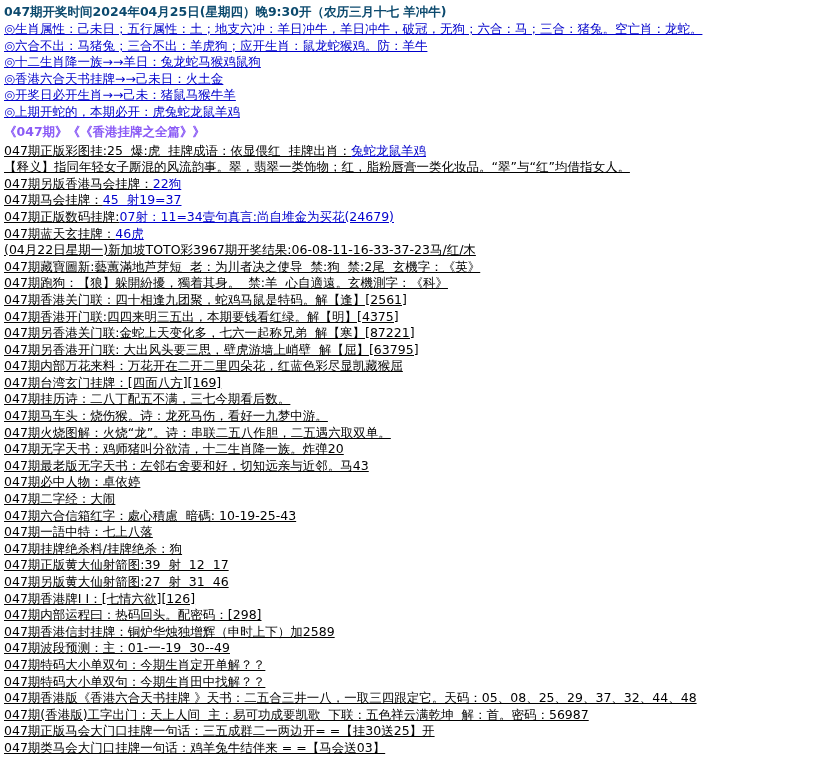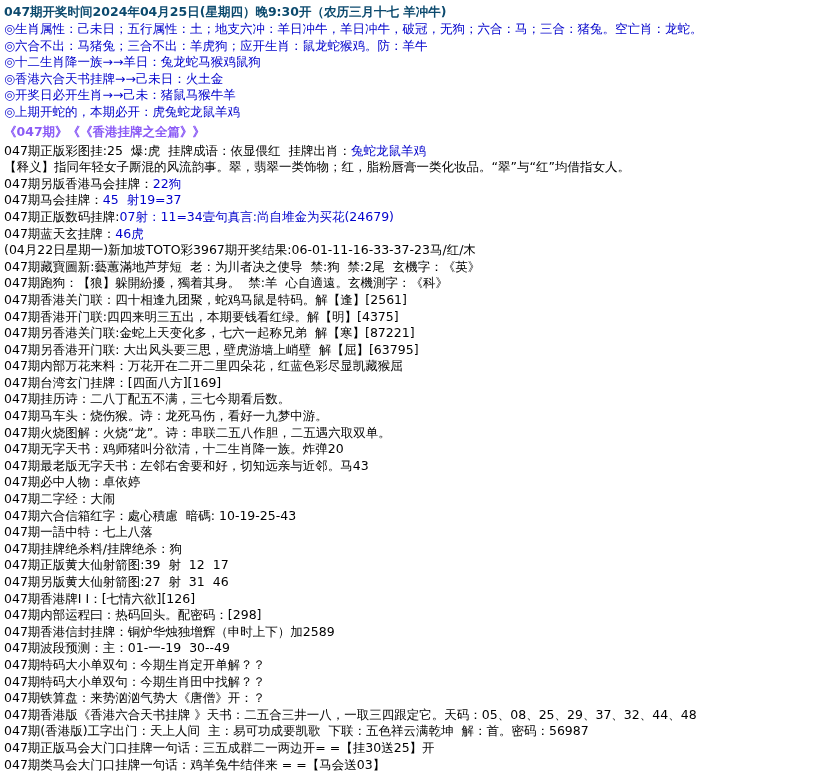--- a/index.html
+++ b/index.html
@@ -37,20 +37,21 @@
     color: #8b5cf6;
     font-weight: bold;
     line-height: 18px;
     padding: 2px 0 1px 0;
   }
   .rows {
     padding-top: 1px;
   }
   .seg {
     display: inline;
+    text-decoration: underline;
   }
 </style>
 </head>
 <body>
 
 <div class="page">
 
   <div class="header-line">047期开奖时间2024年04月25日(星期四）晚9:30开（农历三月十七  羊冲牛)</div>
 
   <div class="intro-block">
@@ -64,21 +65,21 @@
 
   <div class="sect-title">《047期》《《香港挂牌之全篇》》</div>
 
   <div class="rows">
       <div class="line"><span class="seg black">047期正版彩图挂:25  爆:虎  挂牌成语：依显偎红  挂牌出肖：</span><span class="seg blue">兔蛇龙鼠羊鸡</span></div>
       <div class="line"><span class="seg black">【释义】指同年轻女子厮混的风流韵事。翠，翡翠一类饰物；红，脂粉唇膏一类化妆品。“翠”与“红”均借指女人。</span></div>
       <div class="line"><span class="seg black">047期另版香港马会挂牌：</span><span class="seg blue">22狗</span></div>
       <div class="line"><span class="seg black">047期马会挂牌：</span><span class="seg blue">45  射19=37</span></div>
       <div class="line"><span class="seg black">047期正版数码挂牌:</span><span class="seg blue">07射：11=34壹句真言:尚自堆金为买花(24679)</span></div>
       <div class="line"><span class="seg black">047期蓝天玄挂牌：</span><span class="seg blue">46虎</span></div>
-      <div class="line"><span class="seg black">(04月22日星期一)新加坡TOTO彩3967期开奖结果:06-01-11-16-33-37-23马/红/木</span></div>
+      <div class="line"><span class="seg black">(04月22日星期一)新加坡TOTO彩3967期开奖结果:06-08-11-16-33-37-23马/红/木</span></div>
       <div class="line"><span class="seg black">047期藏寶圖新:藝蕙滿地芦芽短  老：为川者决之使导  禁:狗  禁:2尾  玄機字：《英》</span></div>
       <div class="line"><span class="seg black">047期跑狗：【狼】躲開紛擾，獨着其身。  禁:羊  心自適遠。玄機測字：《科》</span></div>
       <div class="line"><span class="seg black">047期香港关门联：四十相逢九团聚，蛇鸡马鼠是特码。解【逢】[2561]</span></div>
       <div class="line"><span class="seg black">047期香港开门联:四四来明三五出，本期要钱看红绿。解【明】[4375]</span></div>
       <div class="line"><span class="seg black">047期另香港关门联:金蛇上天变化多，七六一起称兄弟  解【寒】[87221]</span></div>
       <div class="line"><span class="seg black">047期另香港开门联: 大出风头要三思，壁虎游墙上峭壁  解【屈】[63795]</span></div>
       <div class="line"><span class="seg black">047期内部万花来料：万花开在二开二里四朵花，红蓝色彩尽显凯藏猴屈</span></div>
       <div class="line"><span class="seg black">047期台湾玄门挂牌：[四面八方][169]</span></div>
       <div class="line"><span class="seg black">047期挂历诗：二八丁配五不满，三七今期看后数。</span></div>
       <div class="line"><span class="seg black">047期马车头：烧伤猴。诗：龙死马伤，看好一九梦中游。</span></div>
@@ -91,20 +92,19 @@
       <div class="line"><span class="seg black">047期一語中特：七上八落</span></div>
       <div class="line"><span class="seg black">047期挂牌绝杀料/挂牌绝杀：狗</span></div>
       <div class="line"><span class="seg black">047期正版黄大仙射箭图:39  射  12  17</span></div>
       <div class="line"><span class="seg black">047期另版黄大仙射箭图:27  射  31  46</span></div>
       <div class="line"><span class="seg black">047期香港牌I I：[七情六欲][126]</span></div>
       <div class="line"><span class="seg black">047期内部运程曰：热码回头。配密码：[298]</span></div>
       <div class="line"><span class="seg black">047期香港信封挂牌：铜炉华烛独增辉（申时上下）加2589</span></div>
       <div class="line"><span class="seg black">047期波段预测：主：01-一-19  30--49</span></div>
       <div class="line"><span class="seg black">047期特码大小单双句：今期生肖定开单解？？</span></div>
       <div class="line"><span class="seg black">047期特码大小单双句：今期生肖田中找解？？</span></div>
-      <div class="line"><span class="seg black">047期铁算盘：来势汹汹气势大《唐僧》开：？</span></div>
       <div class="line"><span class="seg black">047期香港版《香港六合天书挂牌 》天书：二五合三井一八，一取三四跟定它。天码：05、08、25、29、37、32、44、48</span></div>
       <div class="line"><span class="seg black">047期(香港版)工字出门：天上人间  主：易可功成要凯歌  下联：五色祥云满乾坤  解：首。密码：56987</span></div>
       <div class="line"><span class="seg black">047期正版马会大门口挂牌一句话：三五成群二一两边开= =【挂30送25】开</span></div>
       <div class="line"><span class="seg black">047期类马会大门口挂牌一句话：鸡羊兔牛结伴来 = =【马会送03】</span></div>
     </div>
 
 </div>
 
 </body></html>

